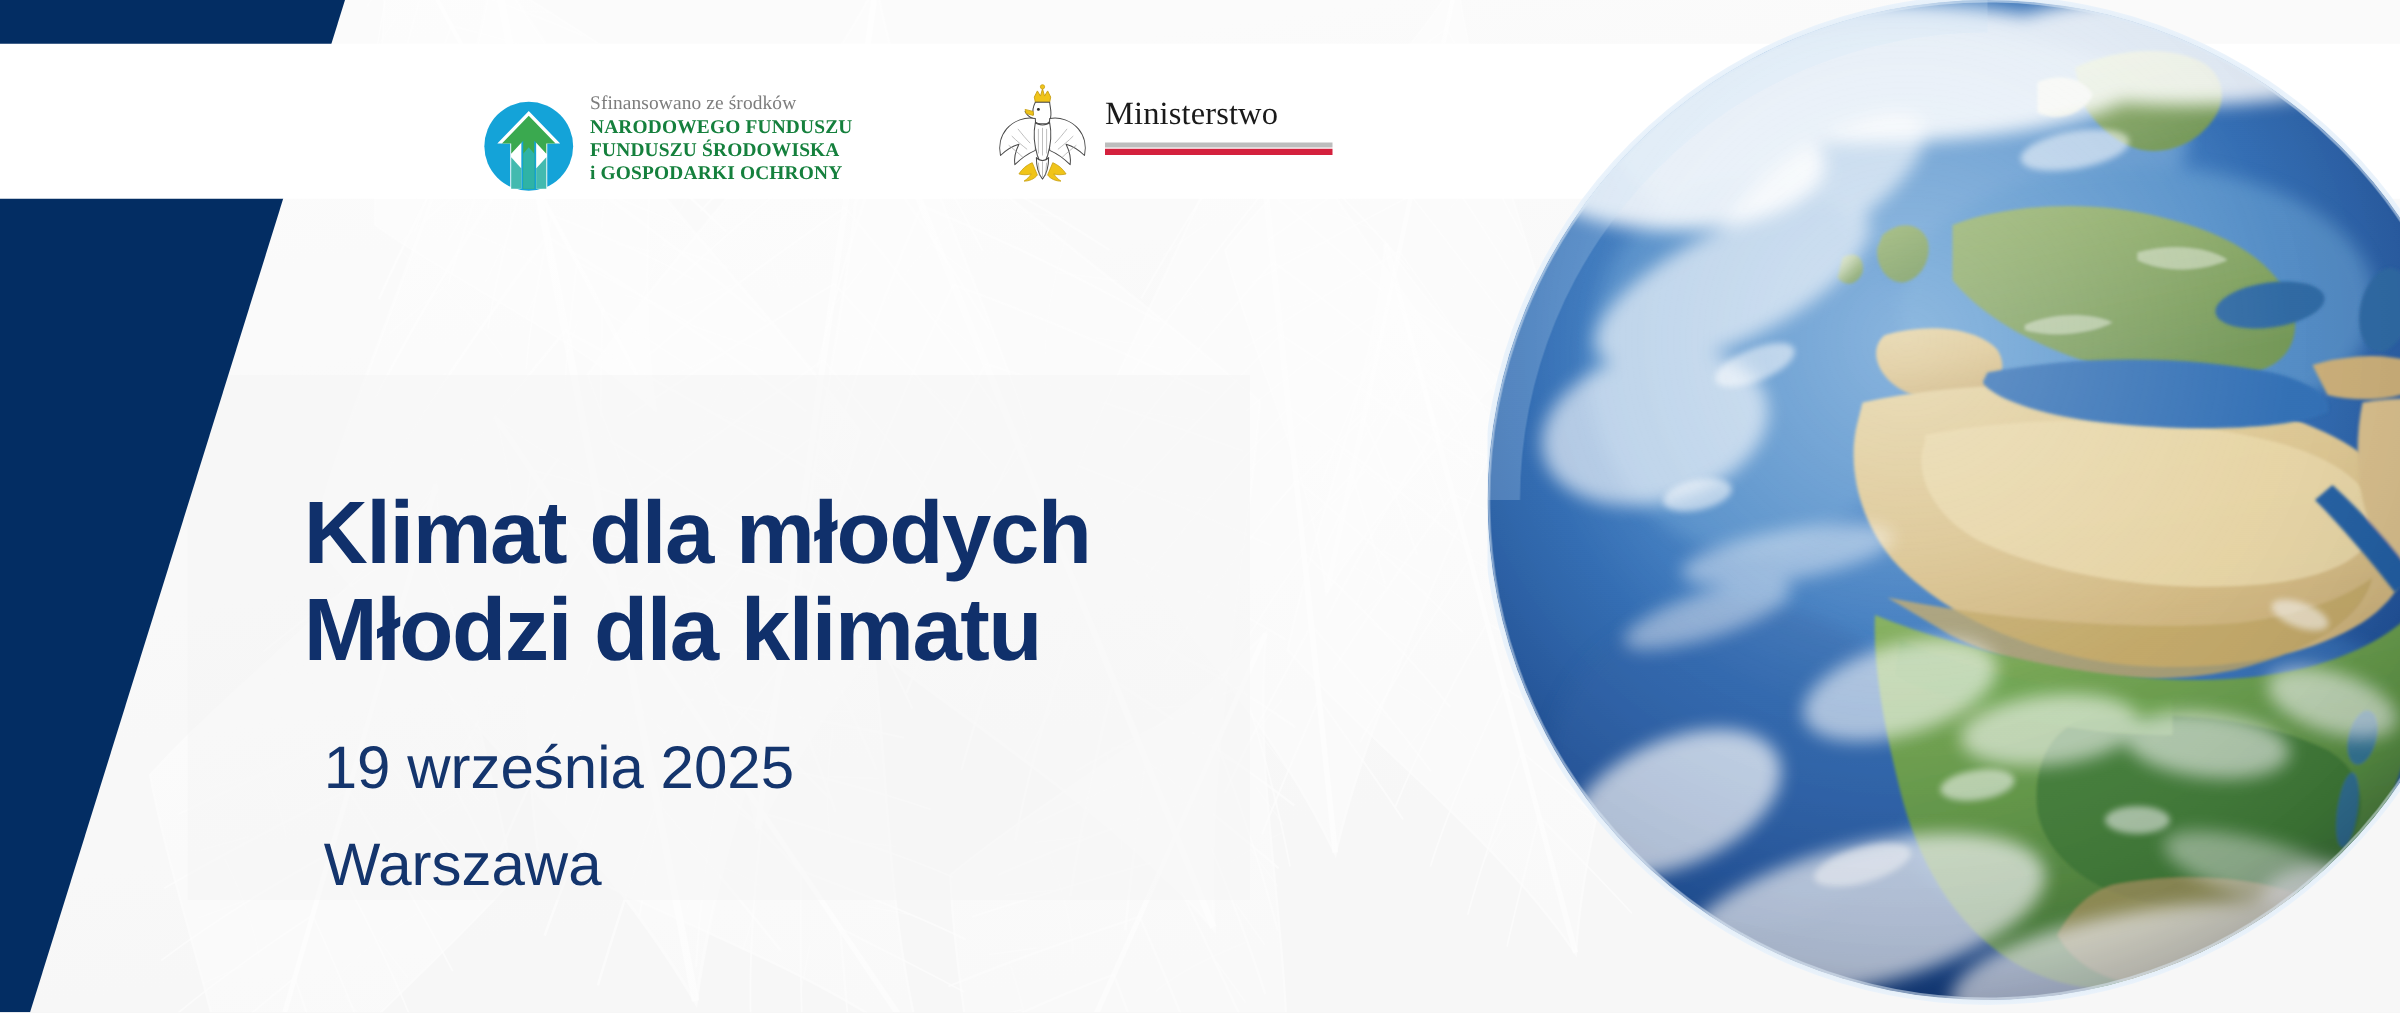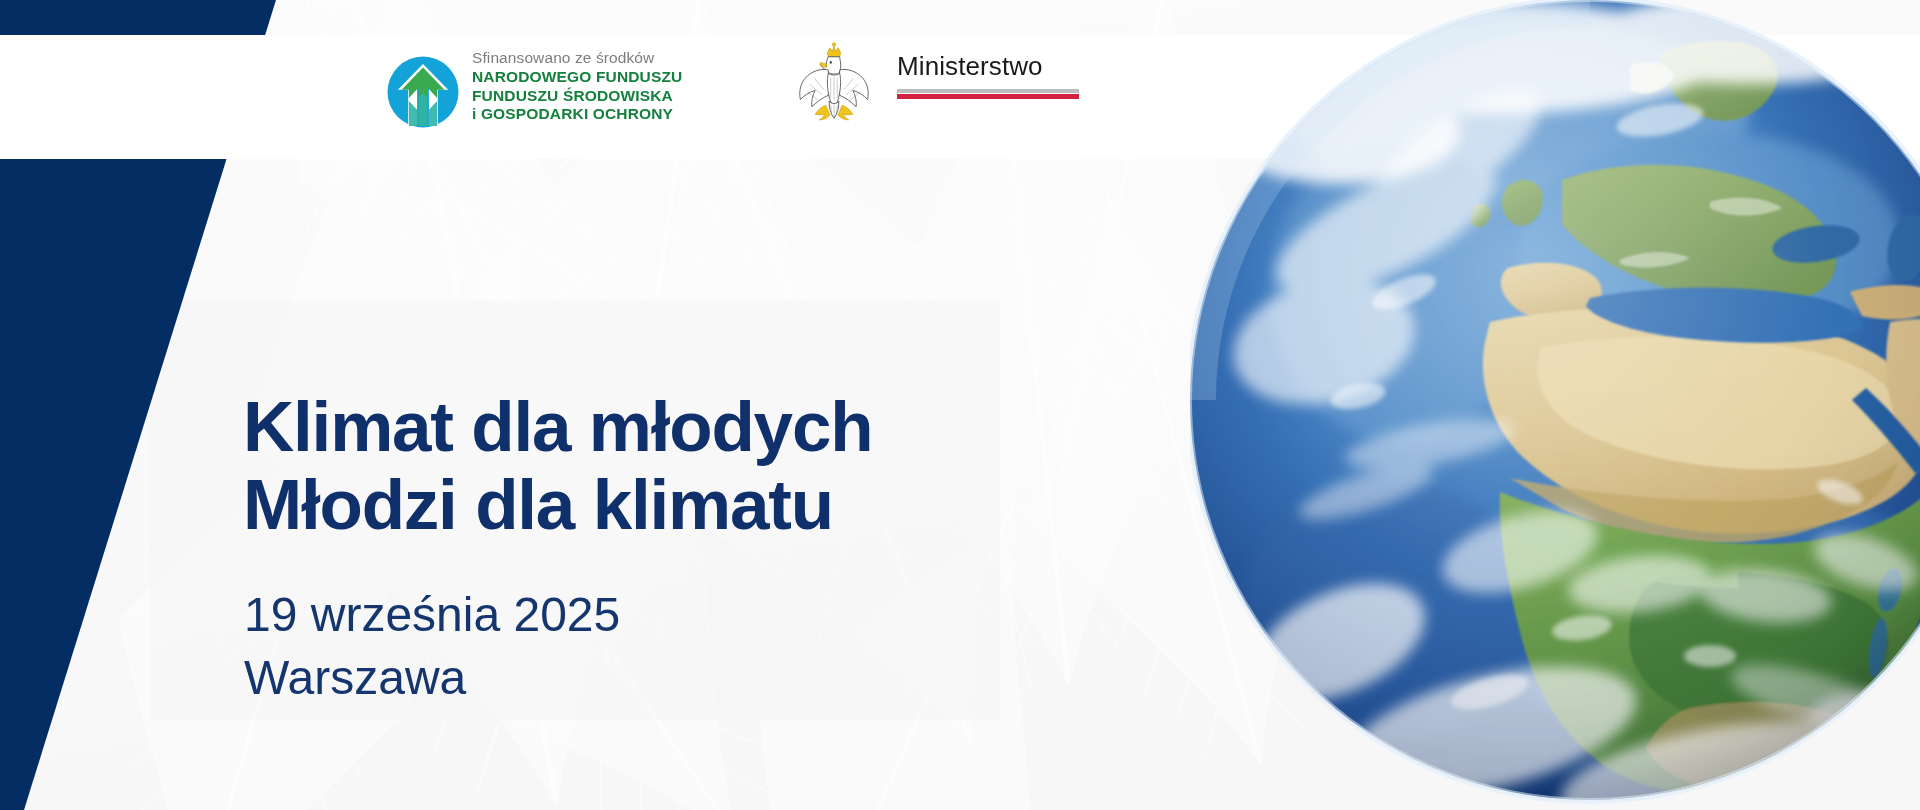--- a/index.html
+++ b/index.html
@@ -24,39 +24,39 @@
   }
 
   
   .logo-band{
     position:absolute;left:0;top:35px;width:1920px;height:124px;
     background:#ffffff;z-index:6;
   }
 
   
   .logos{
-    position:absolute;top:19px;left:0;width:1539px;height:124px;
-    z-index:8;display:flex;align-items:center;
+    position:absolute;top:44px;left:0;width:1539px;height:124px;
+    z-index:8;display:flex;align-items:center;font-family:Liberation Serif, serif;
   }
   .logo-nfos{
     position:absolute;left:386px;top:26px;display:flex;align-items:flex-start;
   }
   .nfos-mark{width:74px;height:74px;flex:0 0 74px;margin-top:10px;}
   .nfos-text{margin-left:12px;padding-top:3px;}
   .nfos-line1{
     font-size:15.5px;color:#7d7d7d;font-weight:400;letter-spacing:.1px;
     line-height:20px;white-space:nowrap;
   }
   .nfos-line2,.nfos-line3,.nfos-line4{
     font-size:15.5px;color:#15803d;font-weight:700;letter-spacing:.15px;
     line-height:18.5px;white-space:nowrap;
   }
 
   .logo-ministry{
-    position:absolute;left:793px;top:18px;display:flex;align-items:flex-start;gap:13px;
+    position:absolute;left:793px;top:18px;display:flex;align-items:flex-start;
   }
   .eagle-mark{width:82px;height:92px;flex:0 0 82px;}
   .ministry-text{margin-left:9px;padding-top:14px;}
   .min-line{
     font-size:26px;color:#1a1a1a;font-weight:400;line-height:30px;
     white-space:nowrap;letter-spacing:.1px;
   }
   .min-bars{margin-top:8px;width:182px;}
   .bar-gray{height:4px;background:#bdbdbd;width:100%;}
   .bar-red{height:5px;background:#d4213d;width:100%;margin-top:1px;}
@@ -64,21 +64,21 @@
   
   .headline-block{
     position:absolute;left:243px;top:388px;z-index:9;
   }
   .headline{
     font-size:71px;font-weight:700;color:#10306b;letter-spacing:-1.2px;
     line-height:78px;white-space:nowrap;margin:0;
   }
   .subline{
     font-size:48px;font-weight:400;color:#14356d;line-height:62px;
-    white-space:nowrap;margin:1px;
+    white-space:nowrap;margin:16px;
   }
   .sub-date{margin-top:40px;}
 
   
   .globe-wrap{
     position:absolute;left:1190px;top:-8px;width:800px;height:820px;
     z-index:7;pointer-events:none;
   }
 </style>
 </head>

